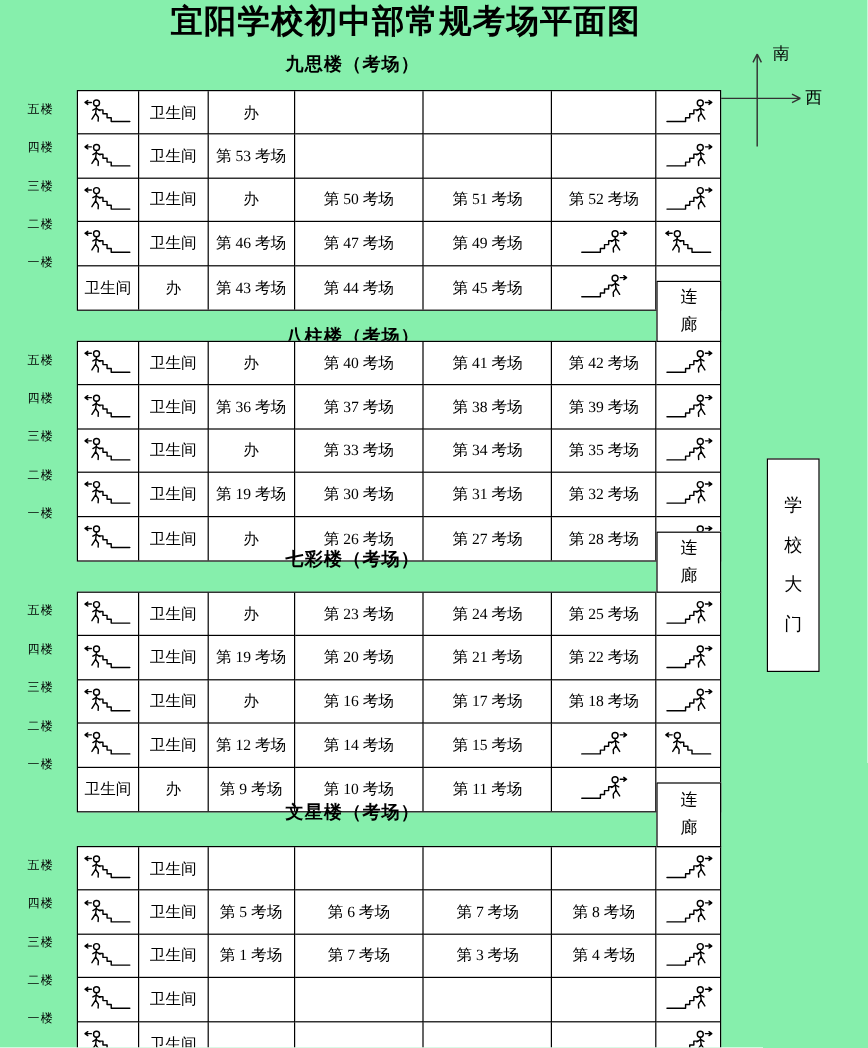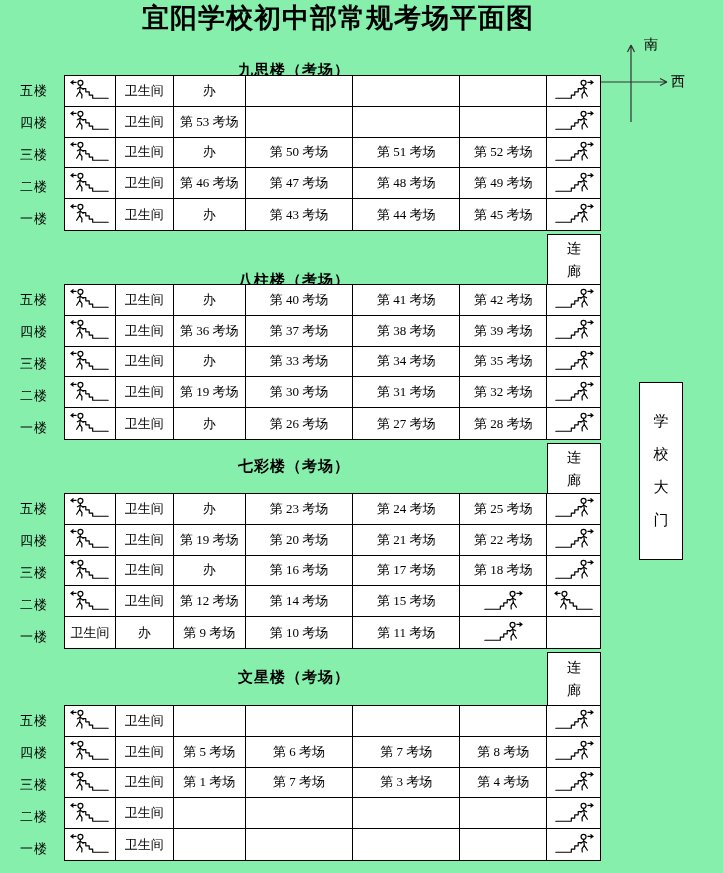--- a/index.html
+++ b/index.html
@@ -11,24 +11,24 @@
     position:absolute;top:0;left:0;width:676px;margin:0;text-align:center;
     font-size:27px;font-weight:bold;letter-spacing:1px;
   }
   .bldg-title{
     position:absolute;left:64px;width:460px;text-align:center;
     font-size:15px;font-weight:bold;letter-spacing:1px;
   }
   .floor-labels{position:absolute;left:12px;width:44px;}
   .floor-label{
     height:32px;display:flex;align-items:center;justify-content:center;
-    font-size:13px;letter-spacing:1px;
+    font-size:10px;letter-spacing:1px;
   }
   .bldg-grid{
-    position:absolute;left:64px;width:537px;height:156px;box-sizing:border-box;
+    position:absolute;left:64px;width:537px;height:184px;box-sizing:border-box;
     border:1.5px solid #000;display:grid;
     grid-template-columns:51fr 58fr 72fr 108fr 107fr 87fr 53fr;
     grid-template-rows:repeat(5,1fr);background:#fff;
   }
   .cell{
     border-right:1px solid #000;border-bottom:1px solid #000;
     display:flex;align-items:center;justify-content:center;
     font-size:13px;overflow:hidden;white-space:nowrap;
   }
   .cell:nth-child(7n){border-right:none;}
@@ -59,21 +59,21 @@
   <h1 id="pageTitle">宜阳学校初中部常规考场平面图</h1>
 
   <svg id="compass" viewBox="0 0 92 95" aria-hidden="true">
     <path d="M36 87 L36 10 M36 10 L32.5 17 M36 10 L39.5 17"></path>
     <path d="M5 47 L72 47 M72 47 L65 43.5 M72 47 L65 50.5"></path>
   </svg>
   <span id="southLabel" class="compass-label">南</span>
   <span id="westLabel" class="compass-label">西</span>
 
   <div id="plan">
-      <div class="bldg-title" style="top: 44px; margin-top: 17px;">九思楼（考场）</div>
+      <div class="bldg-title" style="top: 44px;">九思楼（考场）</div>
       <div class="floor-labels" style="top: 75px;">
         <div class="floor-label">五楼</div>
         <div class="floor-label">四楼</div>
         <div class="floor-label">三楼</div>
         <div class="floor-label">二楼</div>
         <div class="floor-label">一楼</div>
       </div>
       <div class="bldg-grid" style="top: 75px;">
         <div class="cell">
   <svg class="stairs" viewBox="0 0 46 26" aria-hidden="true">
@@ -156,21 +156,20 @@
     <path d="M13 7.8 L12.2 14"></path>
     <path d="M12.8 9.6 L16 11.6 M12.8 9.6 L9.8 11.2"></path>
     <path d="M12.2 14 L9 19 M12.2 14 L14.6 17.4 L14.4 20.8"></path>
     <path d="M8.5 4.5 L3 4.5 M5.4 2.8 L3 4.5 L5.4 6.2"></path>
     <path d="M15 11 h3.6 v3.4 h3.6 v3.4 h3.6 v3.3 H42"></path>
   </svg>
 </div>
         <div class="cell">卫生间</div>
         <div class="cell">第 46 考场</div>
         <div class="cell">第 47 考场</div>
-        <div class="cell">第 48 考场</div>
         <div class="cell">第 49 考场</div>
         <div class="cell flip">
   <svg class="stairs" viewBox="0 0 46 26" aria-hidden="true">
     <circle cx="13" cy="5" r="2.6"></circle>
     <path d="M13 7.8 L12.2 14"></path>
     <path d="M12.8 9.6 L16 11.6 M12.8 9.6 L9.8 11.2"></path>
     <path d="M12.2 14 L9 19 M12.2 14 L14.6 17.4 L14.4 20.8"></path>
     <path d="M8.5 4.5 L3 4.5 M5.4 2.8 L3 4.5 L5.4 6.2"></path>
     <path d="M15 11 h3.6 v3.4 h3.6 v3.4 h3.6 v3.3 H42"></path>
   </svg>

